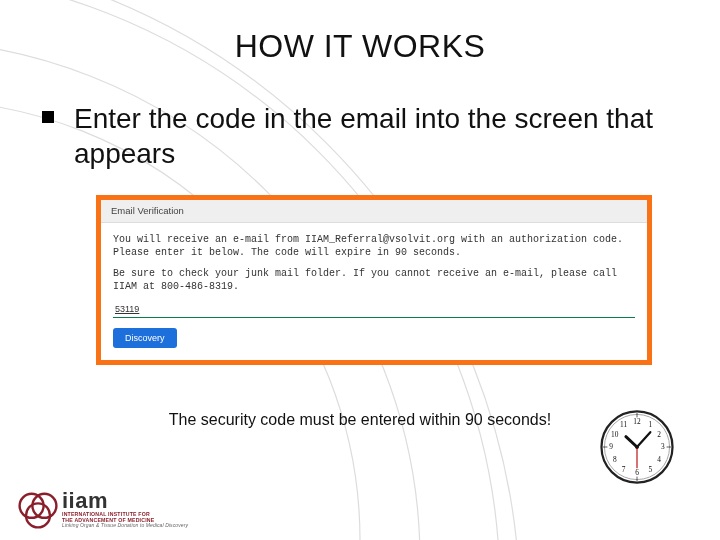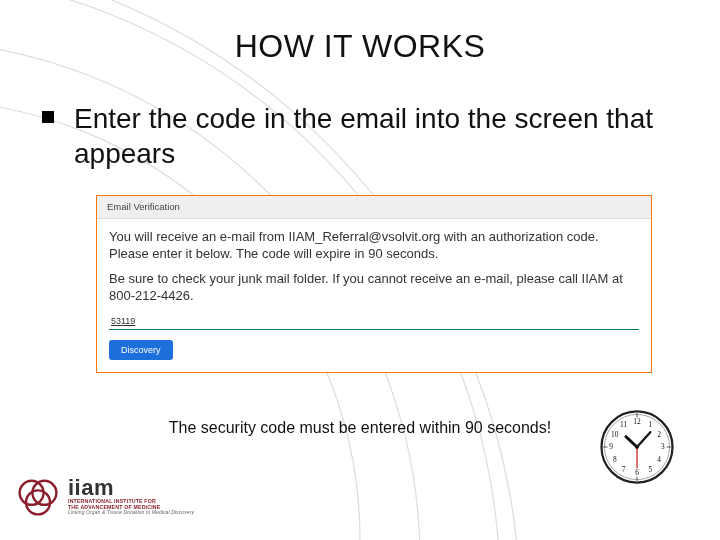--- a/index.html
+++ b/index.html
@@ -54,38 +54,38 @@
   .bullet-text {
     font-size: 28px;
     line-height: 1.25;
     color: #111;
     font-weight: 400;
   }
 
   
   .embed {
     margin: 0 28px 0 56px;
-    border: 1px solid #f97316;
+    border: 5px solid #f97316;
     background: #fafafa;
     font-size: 9px;
     color: #333;
     line-height: 1.3;
   }
   .embed-header {
     background: #efefef;
     border-bottom: 1px solid #ddd;
     padding: 5px 10px;
     font-size: 9.5px;
     color: #444;
   }
   .embed-body {
     padding: 10px 12px 12px 12px;
     background: #fff;
   }
-  .embed-body p { margin-bottom: 8px; font-size: 13px; color: #333; }
+  .embed-body p { margin-bottom: 8px; font-size: 10px; color: #333; font-family: Liberation Mono, monospace; }
   .embed-input {
     border: none;
     border-bottom: 1px solid #0a7d4a;
     width: 100%;
     padding: 3px 2px;
     font-size: 9px;
     color: #333;
     background: transparent;
     outline: none;
     margin-bottom: 10px;
@@ -116,24 +116,23 @@
     right: 46px;
     bottom: 56px;
     width: 74px;
     height: 74px;
   }
 
   
   .logo-area {
     position: absolute;
     left: 14px;
-    bottom: 23px;
+    bottom: 10px;
     display: flex;
     align-items: center;
-    gap: 6px;
   }
   .logo-mark svg { display: block; }
   .logo-text-block { line-height: 1; }
   .logo-word {
     font-size: 22px;
     font-weight: 700;
     letter-spacing: 0.5px;
     color: #333;
   }
   .logo-sub {
@@ -169,21 +168,21 @@
 
   <div class="bullet-row">
     <span class="bullet-marker"></span>
     <span class="bullet-text">Enter the code in the email into the screen that appears</span>
   </div>
 
   <div class="embed">
     <div class="embed-header">Email Verification</div>
     <div class="embed-body">
       <p>You will receive an e-mail from IIAM_Referral@vsolvit.org with an authorization code. Please enter it below. The code will expire in 90 seconds.</p>
-      <p>Be sure to check your junk mail folder. If you cannot receive an e-mail, please call IIAM at 800-212-4426.</p>
+      <p>Be sure to check your junk mail folder. If you cannot receive an e-mail, please call IIAM at 800-486-8319.</p>
       <input class="embed-input" type="text" value="53119" style="">
       <button class="embed-btn">Discovery</button>
     </div>
   </div>
 
   <div class="caption">The security code must be entered within 90 seconds!</div>
 
 </div>
 
 <div class="clock">

